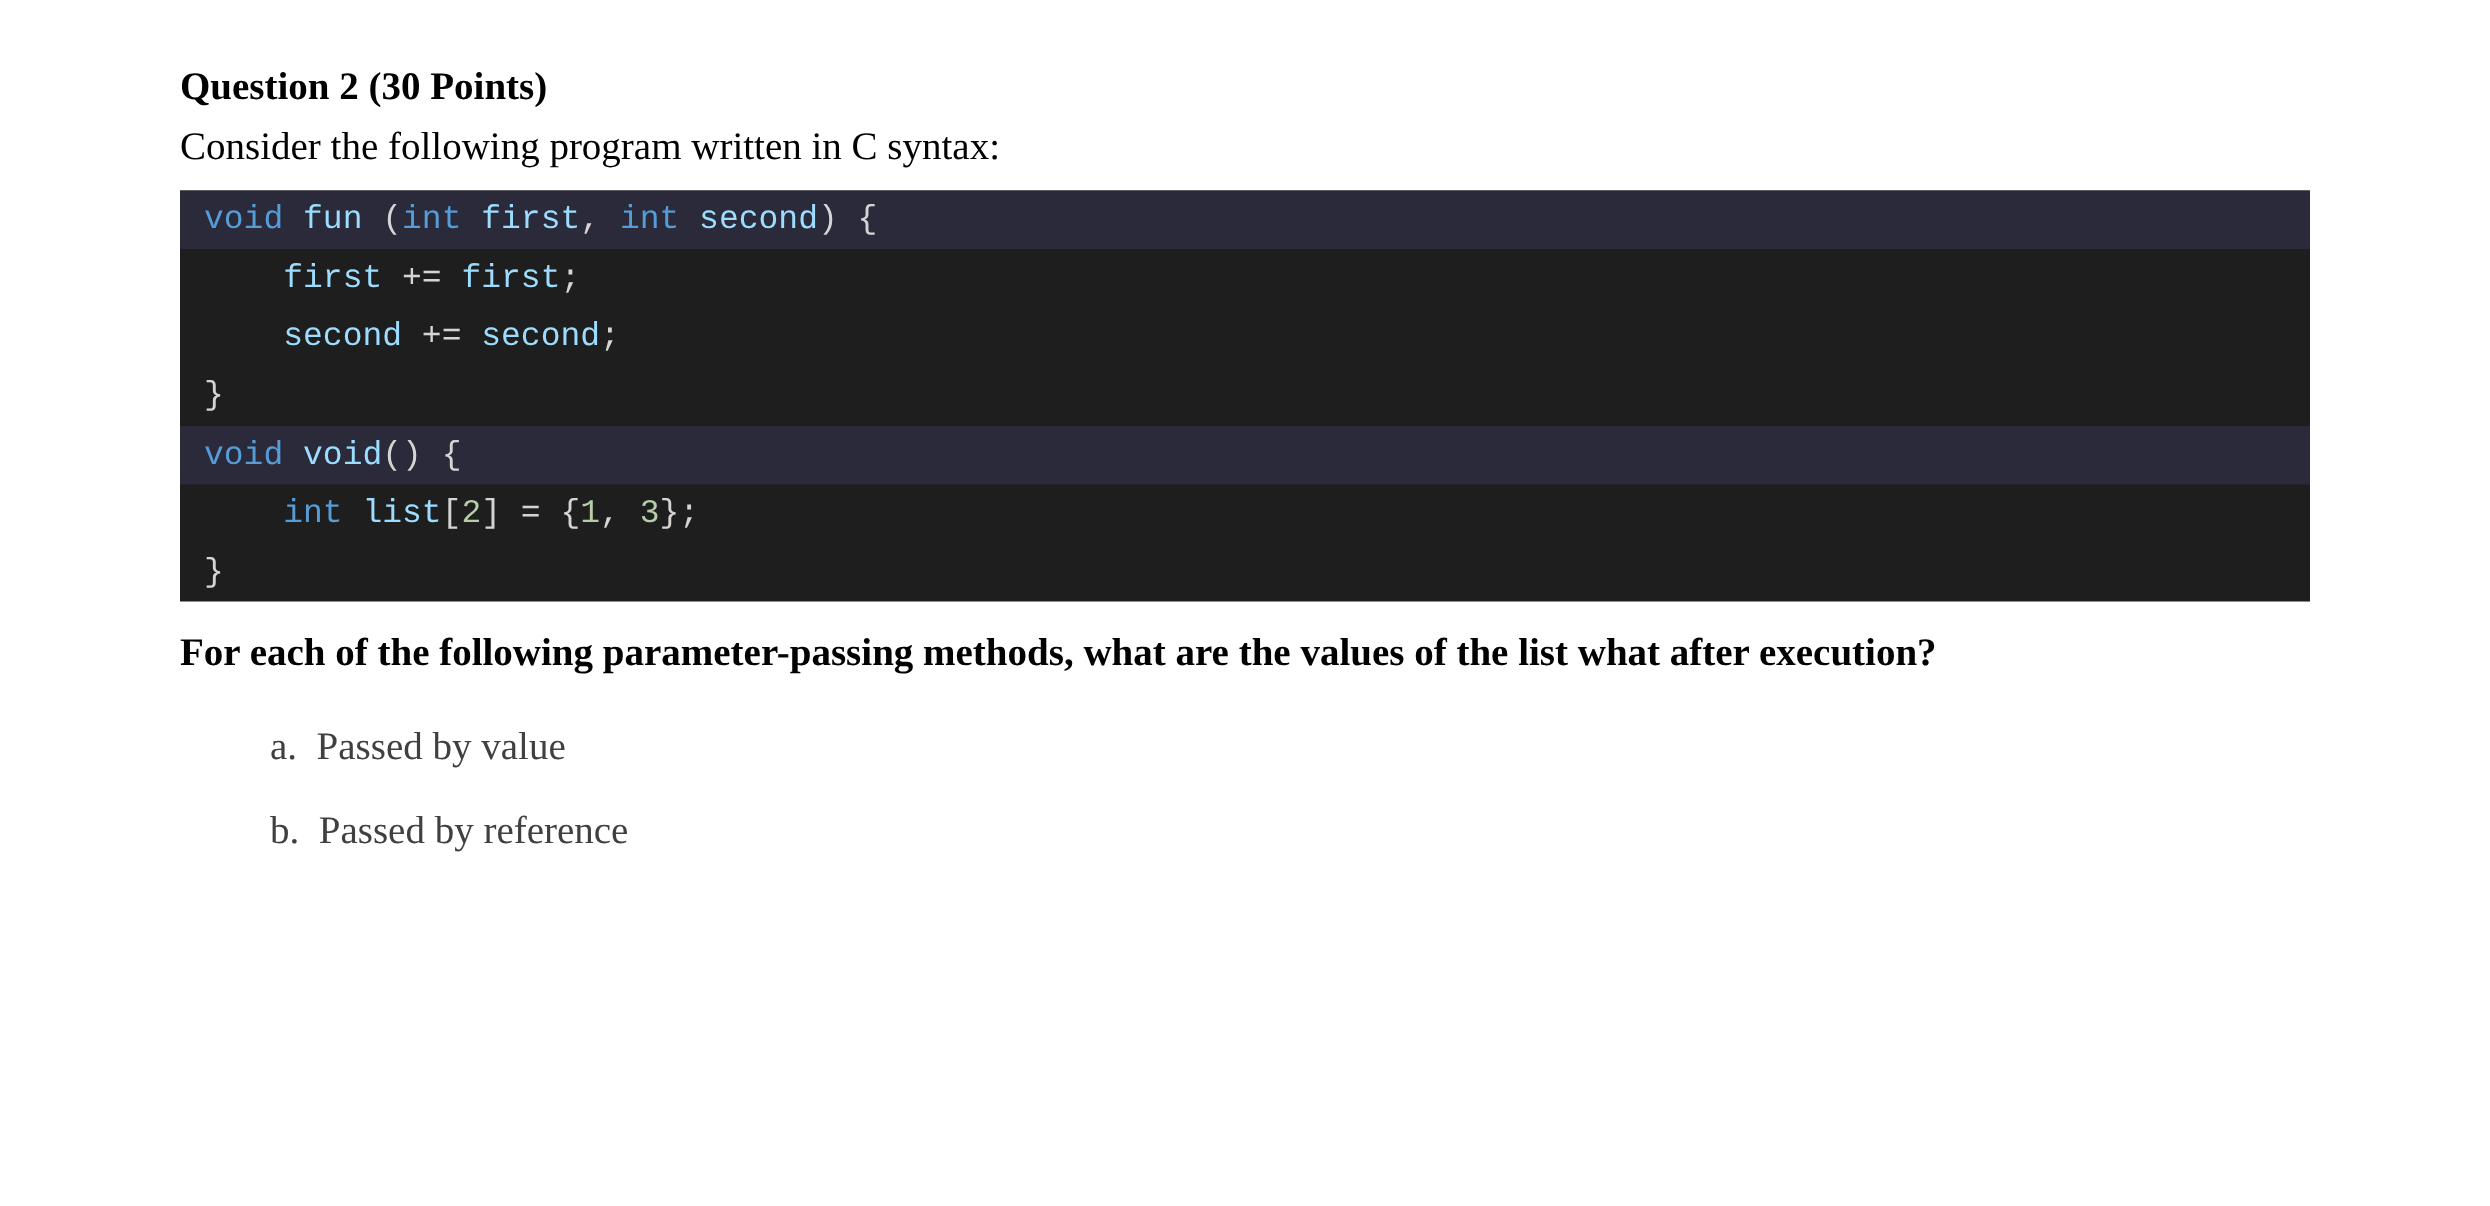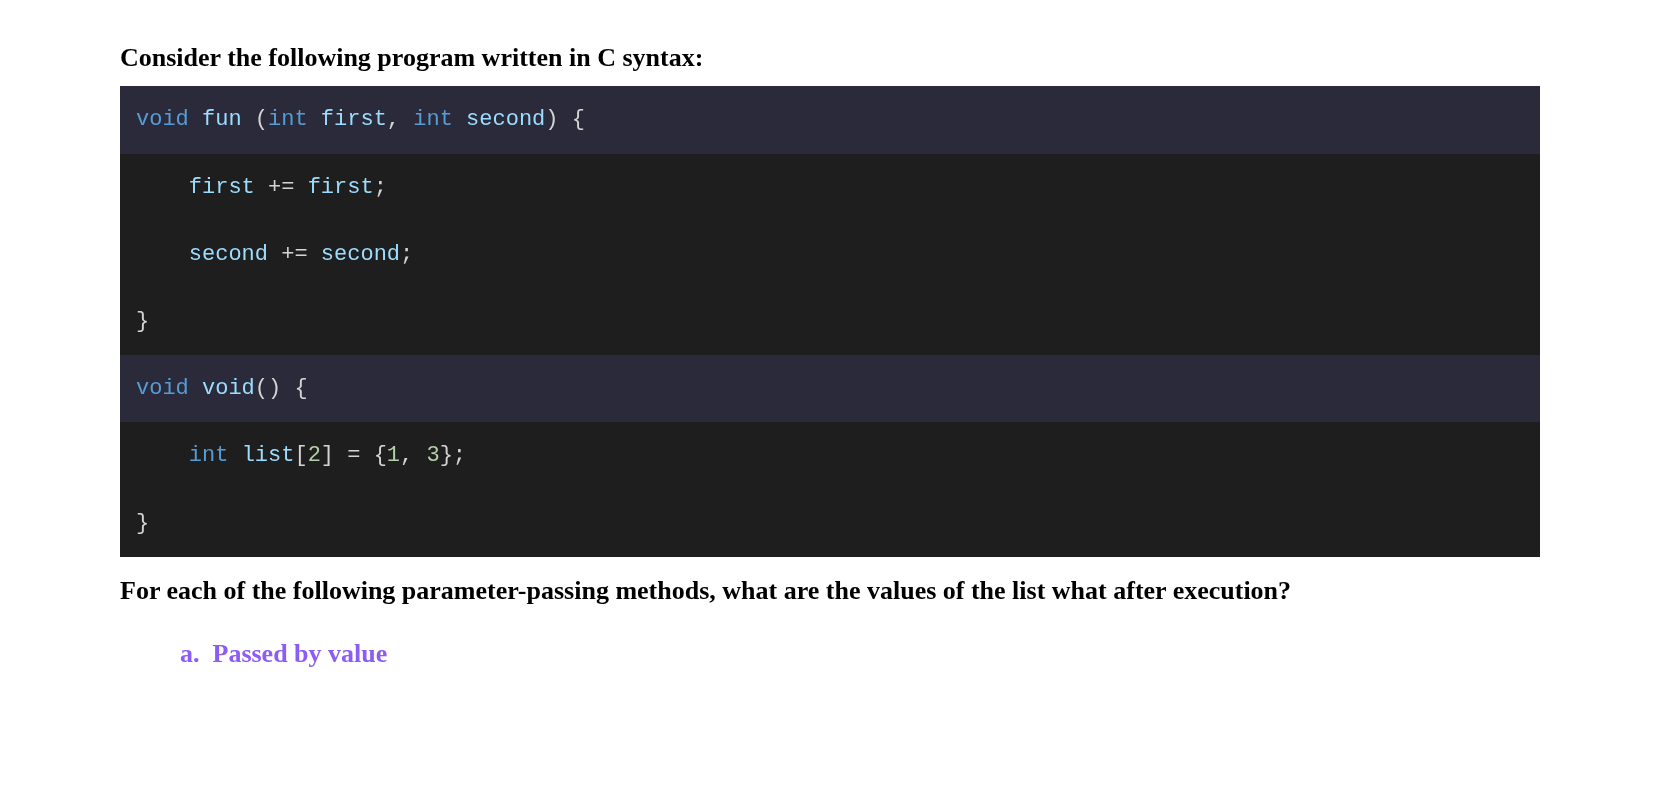--- a/index.html
+++ b/index.html
@@ -19,38 +19,38 @@
     .question-header {
       font-size: 26px;
       font-weight: bold;
       color: #000000;
       margin-bottom: 4px;
       line-height: 1.4;
     }
 
     .question-subheader {
       font-size: 26px;
-      font-weight: bold;
+      font-weight: normal;
       color: #000000;
       margin-bottom: 10px;
       line-height: 1.4;
     }
 
     .code-block {
       background-color: #1e1e1e;
       padding: 0;
       margin-bottom: 14px;
       width: 100%;
       font-family: 'Courier New', Courier, monospace;
       font-size: 22px;
       line-height: 1.6;
     }
 
     .code-line {
-      padding: 16px 16px;
+      padding: 2px 16px;
       display: block;
       color: #d4d4d4;
     }
 
     .code-line.highlighted {
       background-color: #2a2a3a;
     }
 
     .kw {
       color: #569cd6;
@@ -73,34 +73,35 @@
       font-weight: bold;
       color: #000000;
       margin-bottom: 18px;
       line-height: 1.5;
     }
 
     .answer-list {
       list-style: none;
       padding-left: 60px;
       font-size: 26px;
-      font-weight: bold;
-      color: #8b5cf6;
+      font-weight: normal;
+      color: #404040;
       line-height: 2.0;
     }
 
     .answer-list li {
       margin-bottom: 4px;
     }
   </style>
 </head>
 <body>
 
 <div>
 
+  <div class="question-header">Question 2 (30 Points)</div>
   <div class="question-subheader">Consider the following program written in C syntax:</div>
 
   <div class="code-block">
 
     <span class="code-line highlighted">
       <span class="kw">void</span><span class="plain"> </span><span class="id">fun</span><span class="plain"> (</span><span class="kw">int</span><span class="plain"> </span><span class="id">first</span><span class="plain">, </span><span class="kw">int</span><span class="plain"> </span><span class="id">second</span><span class="plain">) {</span>
     </span>
 
     <span class="code-line">
       <span class="plain">&nbsp;&nbsp;&nbsp;&nbsp;</span><span class="id">first</span><span class="plain"> += </span><span class="id">first</span><span class="plain">;</span>
@@ -128,15 +129,18 @@
     </span>
 
   </div>
 
   <div class="question-body">For each of the following parameter-passing methods, what are the values of the list what after execution?</div>
 
   <ul class="answer-list">
     <li>
       <span>a.</span>&nbsp;&nbsp;<span>Passed by value</span>
     </li>
+    <li>
+      <span>b.</span>&nbsp;&nbsp;<span>Passed by reference</span>
+    </li>
   </ul>
 
 </div>
 
 </body></html>

